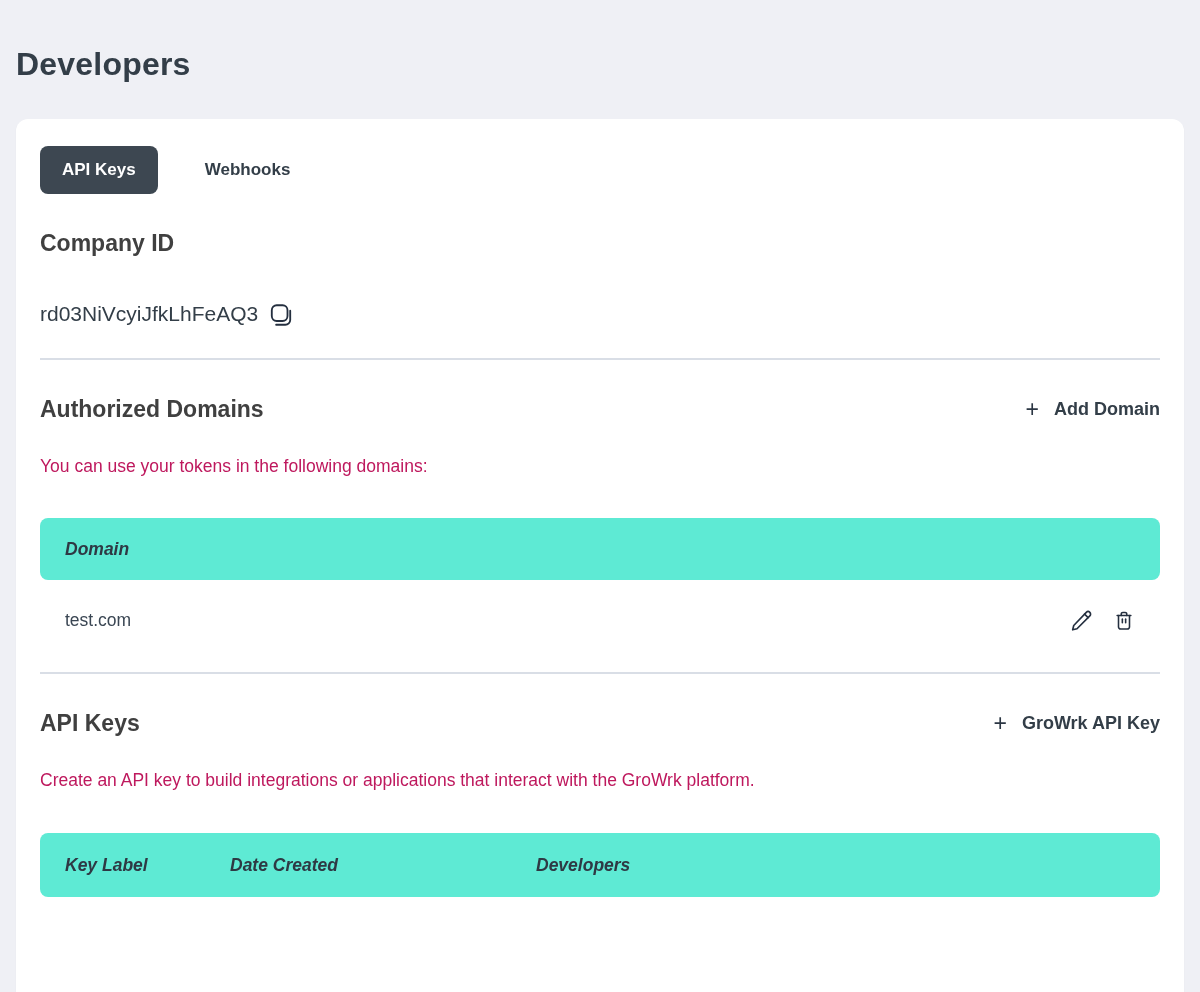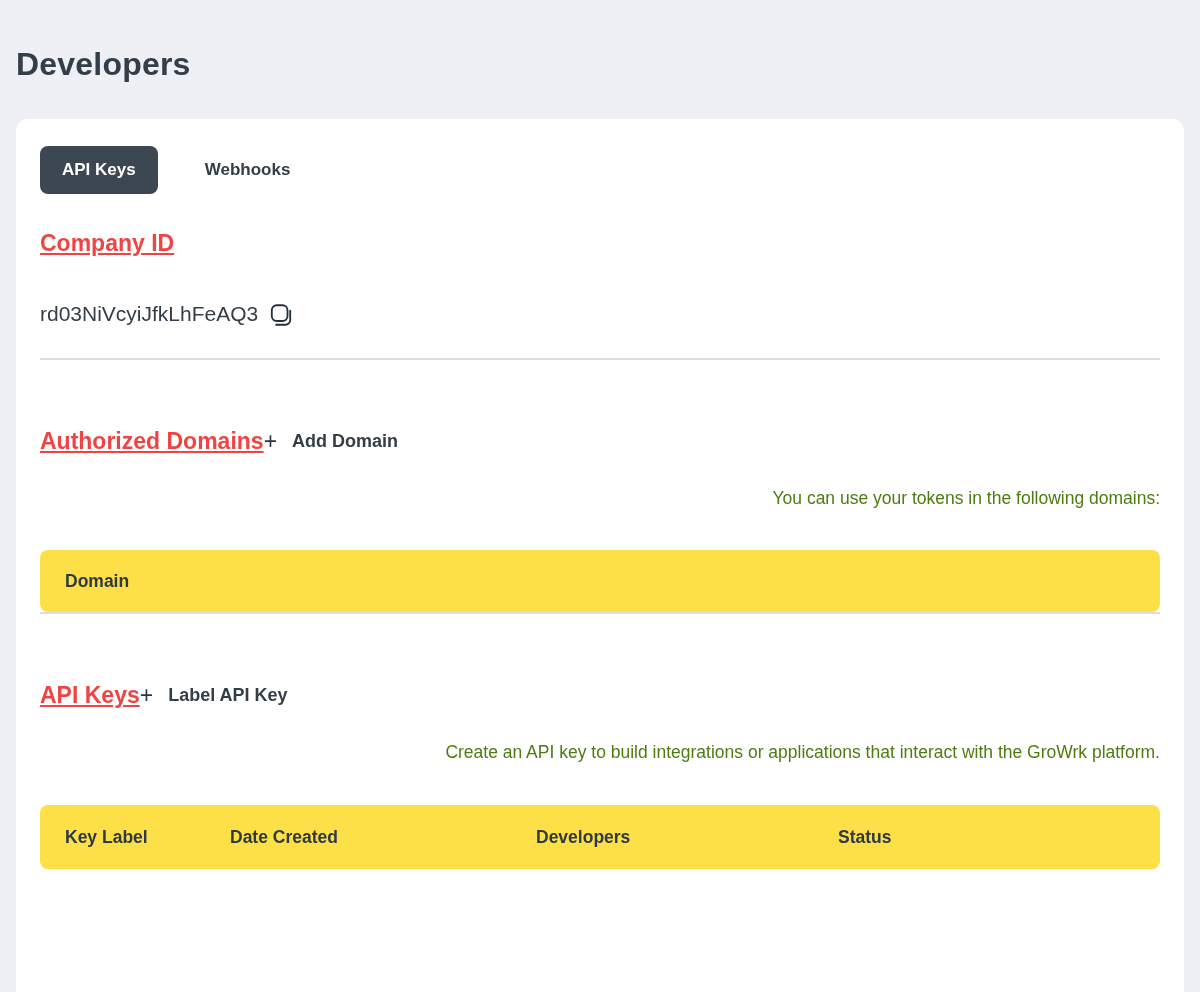--- a/index.html
+++ b/index.html
@@ -37,22 +37,21 @@
     background: transparent;
     border: none;
     font-family: inherit;
   }
   .tab.active { background: #3d4751; color: #ffffff; }
   
   .section-company { margin-top: 36px; }
   .section-heading {
     font-size: 23px;
     font-weight: 700;
-    color: #ef4444;
-    text-decoration: underline;
+    color: #404040;
   }
   .section-desc {
     margin-top: 11px;
     font-size: 17.5px;
     color: #44505e;
   }
   .id-row {
     margin-top: 45px;
     display: flex;
     gap: 10px;
@@ -67,53 +66,55 @@
     display: inline-flex; align-items: center; justify-content: center;
     color: #242f3f; padding: 0;
   }
   .icon-btn svg { display: block; }
   .divider {
     border: none;
     border-top: 2px solid #d9dee6;
     margin: 30px 0 0 0;
   }
   .section-header-row {
-    margin-top: 68px;
-    display: flex;
-    align-items: center;
+    margin-top: 36px;
+    display: flex;
+    align-items: center;
+    justify-content: space-between;
   }
   .add-btn {
     display: inline-flex;
     align-items: center;
     gap: 15px;
     background: none; border: none; cursor: pointer;
     font-family: inherit;
     font-size: 18px;
     font-weight: 700;
     color: #333e48;
   }
   .add-btn .plus {
     font-size: 23px;
     font-weight: 400;
     color: #2b3643;
     line-height: 1;
   }
-  .section-sub-desc { margin-top: 33px; font-size: 17.5px; color: #4d7c0f; text-align: right; }
+  .section-sub-desc { margin-top: 33px; font-size: 17.5px; color: #be185d; }
   
   .table-head {
     margin-top: 41px;
     height: 62px;
-    background: #fde047;
+    background: #5eead4;
     border-radius: 8px;
     display: flex;
     align-items: center;
     padding: 0 25px;
     font-size: 17.5px;
     font-weight: 600;
     color: #2e3944;
+    font-style: italic;
   }
   .domain-row {
     display: flex;
     align-items: center;
     justify-content: space-between;
     padding: 29px 25px 40px 25px;
     font-size: 17.5px;
     color: #3a4653;
   }
   .row-actions { display: flex; align-items: center; gap: 20px; }
@@ -157,33 +158,52 @@
       <span>Add Domain</span>
     </button>
   </div>
 
   <p class="section-sub-desc">You can use your tokens in the following domains:</p>
 
   <div class="table-head">
     <span>Domain</span>
   </div>
 
+  <div class="domain-row">
+    <span>test.com</span>
+    <span class="row-actions">
+      <button class="icon-btn">
+        <svg width="23" height="23" viewBox="0 0 24 24" fill="none" stroke="currentColor" stroke-width="1.7" stroke-linecap="round" stroke-linejoin="round">
+          <path d="M17 3.5a2.6 2.6 0 1 1 3.7 3.7 L7.3 20.6 L2.8 21.7 L3.9 17.2 Z"></path>
+          <path d="M15.2 5.3 l3.7 3.7"></path>
+        </svg>
+      </button>
+      <button class="icon-btn">
+        <svg width="22" height="23" viewBox="0 0 24 24" fill="none" stroke="currentColor" stroke-width="1.7" stroke-linecap="round" stroke-linejoin="round">
+          <path d="M4.5 6.5 h15"></path>
+          <path d="M9 6.5 V5 a1.8 1.8 0 0 1 1.8 -1.8 h2.4 A1.8 1.8 0 0 1 15 5 v1.5"></path>
+          <path d="M6 6.5 v12.5 a2.3 2.3 0 0 0 2.3 2.3 h7.4 a2.3 2.3 0 0 0 2.3 -2.3 V6.5"></path>
+          <line x1="10.2" y1="10.5" x2="10.2" y2="14.5"></line>
+          <line x1="13.8" y1="10.5" x2="13.8" y2="14.5"></line>
+        </svg>
+      </button>
+    </span>
+  </div>
 
   <hr class="divider" style="margin-top:0">
 
   <div class="section-header-row">
     <h2 class="section-heading">API Keys</h2>
     <button class="add-btn">
       <span class="plus">+</span>
-      <span>Label API Key</span>
+      <span>GroWrk API Key</span>
     </button>
   </div>
 
   <p class="section-sub-desc">Create an API key to build integrations or applications that interact with the GroWrk platform.</p>
 
   <div class="table-head api-table-head">
     <span class="col-key-label">Key Label</span>
     <span class="col-date">Date Created</span>
     <span class="col-expiration">Developers</span>
-    <span class="col-status">Status</span>
   </div>
 
 </div>
 
 </body></html>

